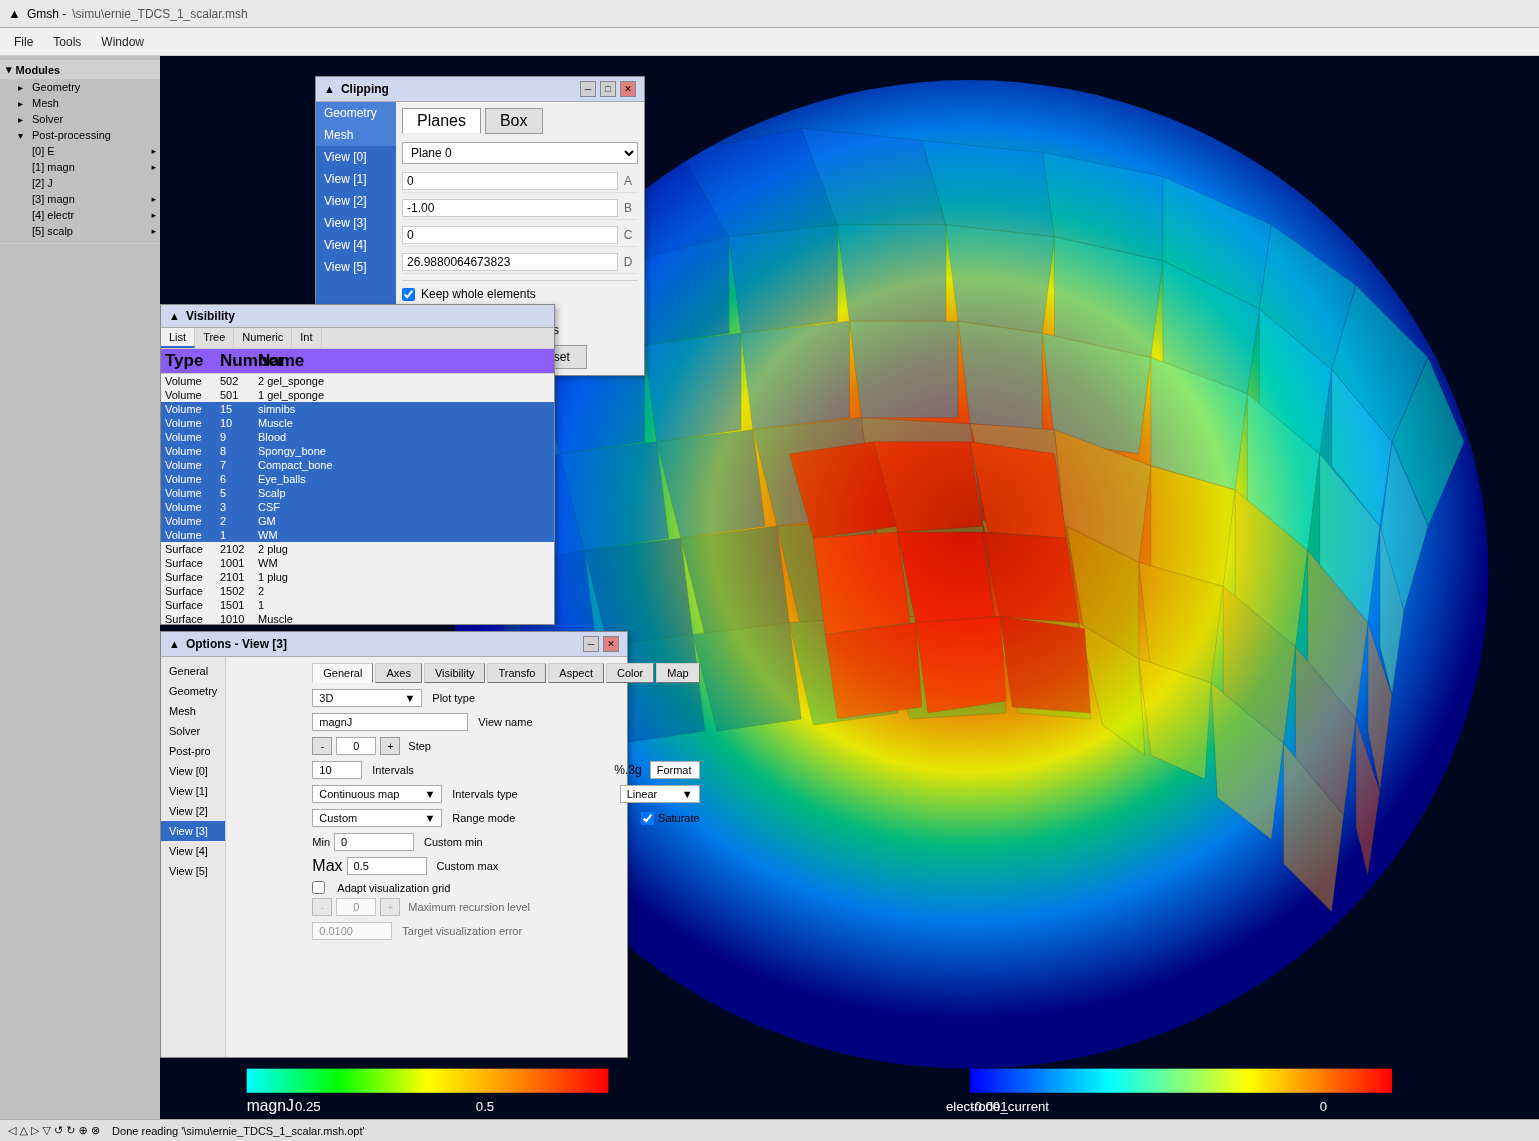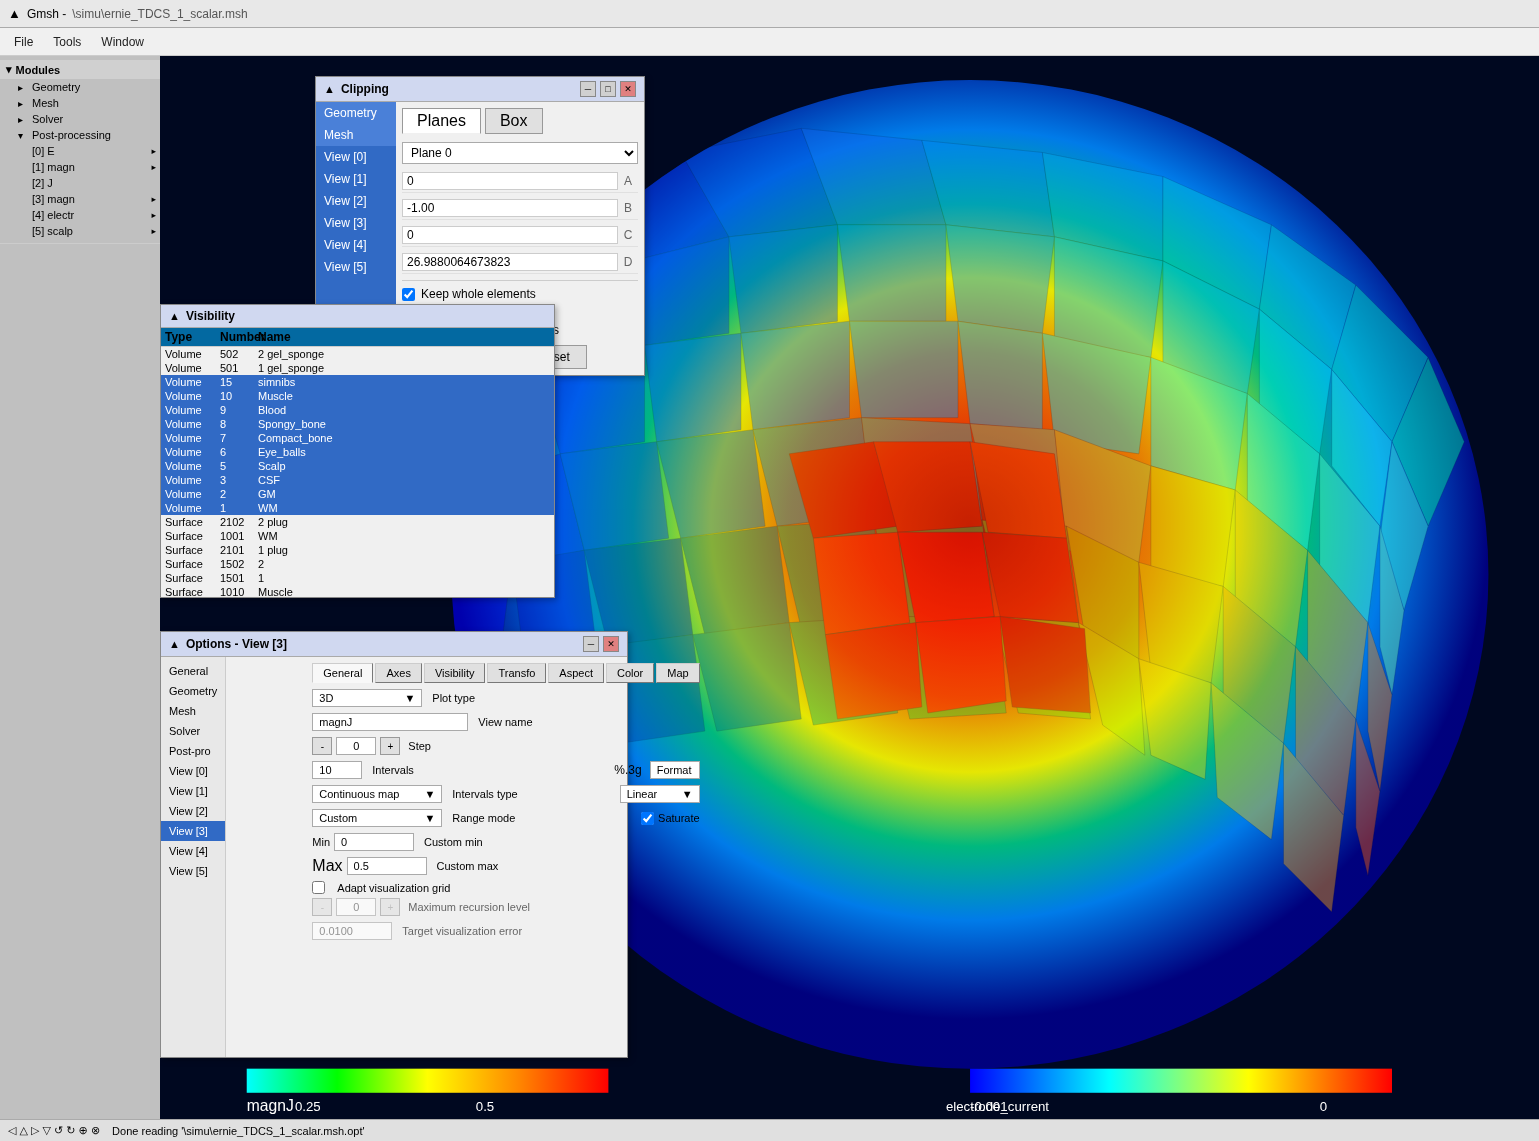--- a/index.html
+++ b/index.html
@@ -20,21 +20,21 @@
     .panel-header { background: #d0d0d0; padding: 3px 6px; font-weight: bold; font-size: 11px; display: flex; align-items: center; }
     .tree-item { padding: 2px 4px; font-size: 11px; display: flex; align-items: center; cursor: pointer; }
     .tree-indent { margin-left: 14px; }
     .tree-indent2 { margin-left: 28px; }
     .expand-icon { width: 12px; font-size: 10px; margin-right: 2px; }
     .vis-tabs { display: flex; background: #e0e0e0; border-bottom: 1px solid #ccc; }
     .vis-tab { padding: 3px 8px; font-size: 11px; cursor: pointer; border-right: 1px solid #ccc; }
     .vis-tab.active { background: #f0f0f0; border-bottom: 2px solid #316ac5; }
 
     
-    .vis-table-header { display: flex; background: #0369a1; border-bottom: 1px solid #ccc; font-size: 12px; font-weight: bold; padding: 2px 0; }
+    .vis-table-header { display: flex; background: #8b5cf6; border-bottom: 1px solid #ccc; font-size: 17px; font-weight: bold; padding: 2px 0; }
     .vis-col-type { width: 55px; padding: 0 4px; }
     .vis-col-num { width: 38px; padding: 0 4px; }
     .vis-col-name { flex: 1; padding: 0 4px; }
     .vis-table { overflow-y: auto; flex: 1; }
     .vis-row { display: flex; font-size: 11px; padding: 1px 0; cursor: pointer; }
     .vis-row.selected { background: #316ac5; color: white; }
 
     
     .viewport { flex: 1; position: relative; overflow: hidden; background: #1a1a2e; }
 
@@ -367,20 +367,26 @@
         </div>
       </div>
     </div>
 
     <div class="float-window vis-window" style="top:248px; left:0; width:395px;">
       <div class="float-titlebar">
         <span class="title-icon">▲</span>
         <span class="float-titlebar-title">Visibility</span>
       </div>
       <div>
+        <div class="vis-tabs">
+          <div class="vis-tab active">List</div>
+          <div class="vis-tab">Tree</div>
+          <div class="vis-tab">Numeric</div>
+          <div class="vis-tab">Int</div>
+        </div>
         <div class="vis-table-header">
           <div class="vis-col-type">Type</div>
           <div class="vis-col-num">Number</div>
           <div class="vis-col-name">Name</div>
         </div>
         <div class="vis-table" style="height:250px; overflow-y:scroll;">
 
         <div class="vis-row">
     <div class="vis-col-type">Volume</div>
     <div class="vis-col-num">502</div>

